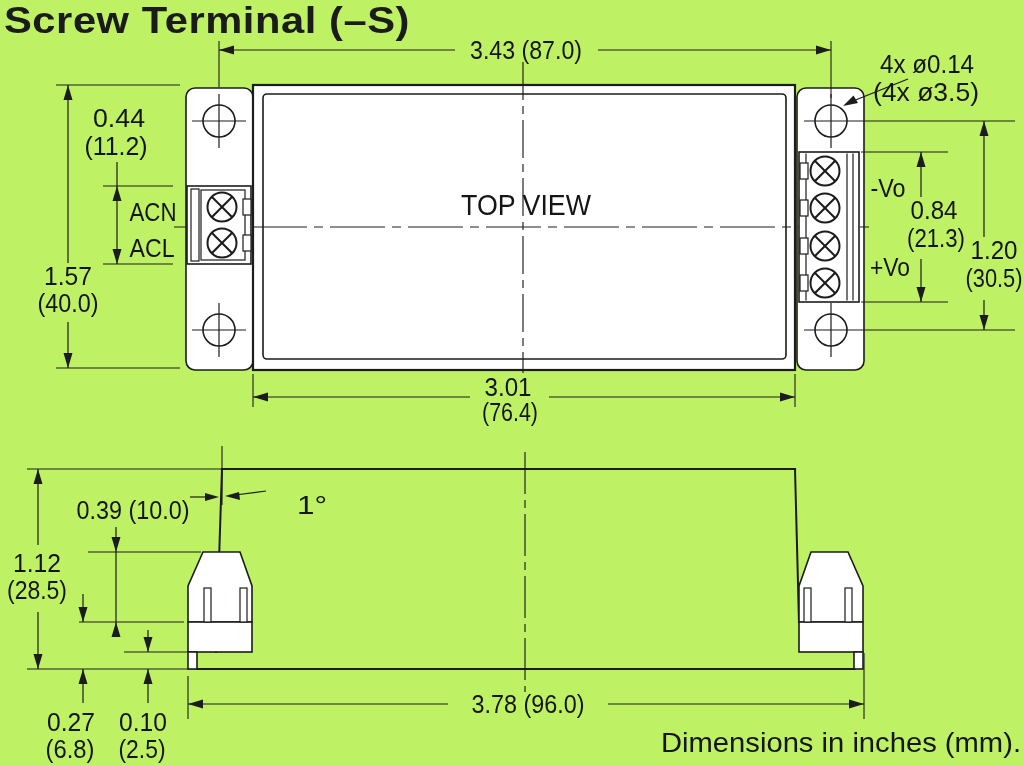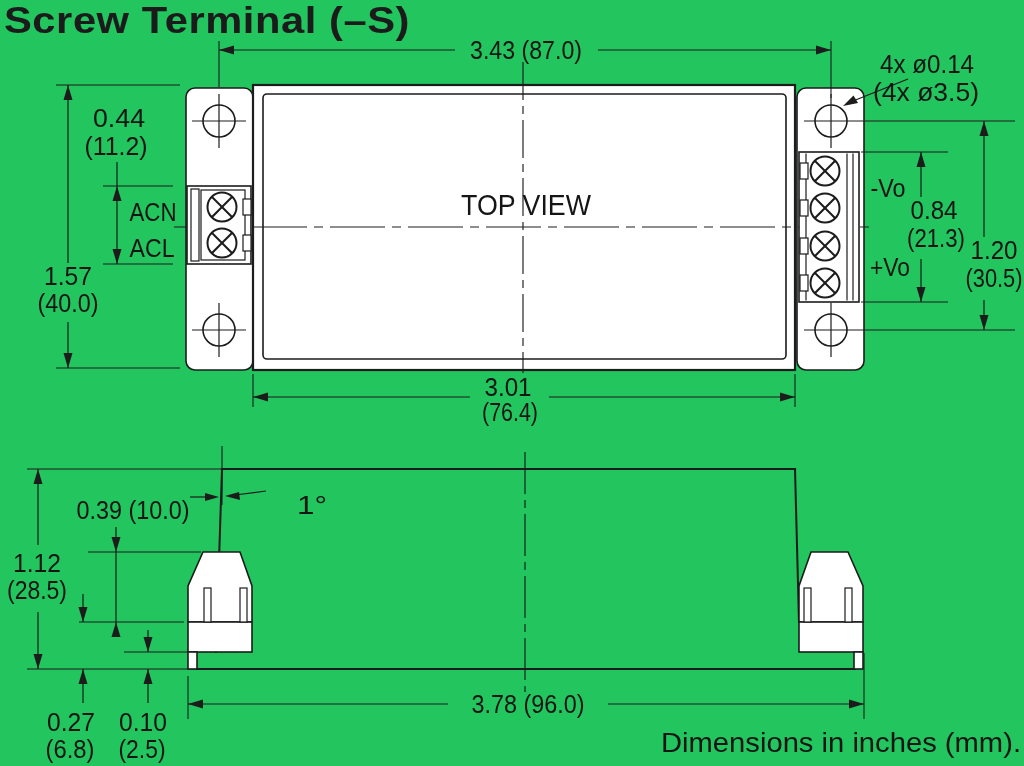--- a/index.html
+++ b/index.html
@@ -1,16 +1,16 @@
 <!DOCTYPE html>
 <html><head>
 <meta charset="utf-8">
 <style>
   html,body{margin:0;padding:0;background:#ffffff;}
-  .page{position:relative;width:1024px;height:766px;background:#22c55e;overflow:hidden;}
+  .page{position:relative;width:1024px;height:766px;background:#bef264;overflow:hidden;}
   svg{display:block;}
   .ln{stroke:#1c1c1c;fill:none;stroke-width:1.6;stroke-linecap:square;}
   .thick{stroke-width:2.2;}
   .med{stroke-width:2;}
   .det{stroke-width:1.2;}
   .dim{stroke:#1c1c1c;fill:none;stroke-width:1.2;stroke-linecap:butt;}
   .ext{stroke:#1c1c1c;fill:none;stroke-width:1.1;}
   .cl{stroke:#1c1c1c;fill:none;stroke-width:1.15;}
   .arr{fill:#1c1c1c;stroke:none;}
   .wht{fill:#ffffff;}

